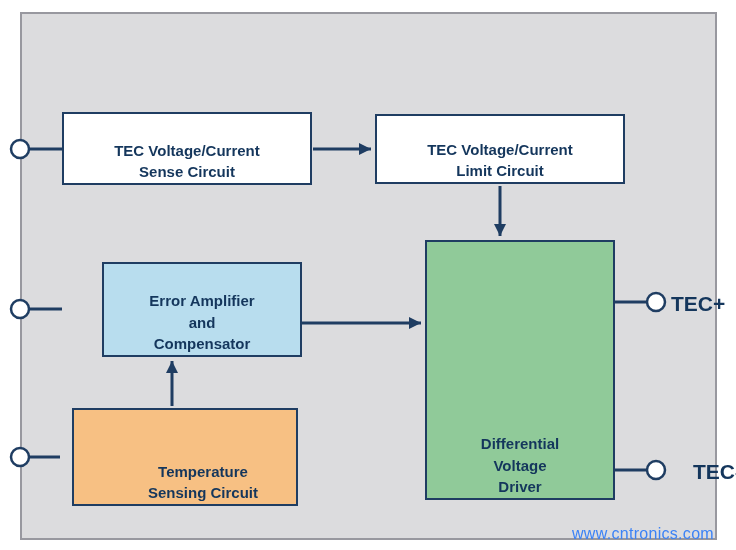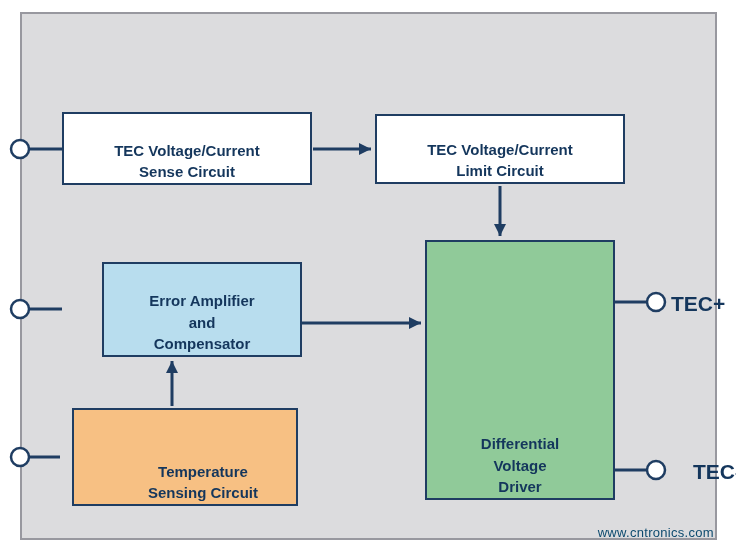--- a/index.html
+++ b/index.html
@@ -71,23 +71,23 @@
     font-size:21px;
     font-weight:700;
     color:#14365c;
   }
   .tec-plus-label  { left:671px; top:292px; }
   .tec-minus-label { left:671px; top:460px;margin-left:22px; }
 
   .watermark {
     position:absolute;
     right:22px; top:525px;
-    font-size:13px;
+    font-size:16px;
     font-weight:400;
-    color:#0c4a6e;
+    color:#3b82f6;
     letter-spacing:0.3px;
   }
 </style>
 </head>
 <body>
 
 <div class="stage">
 
   <div class="outer-box"></div>
 

